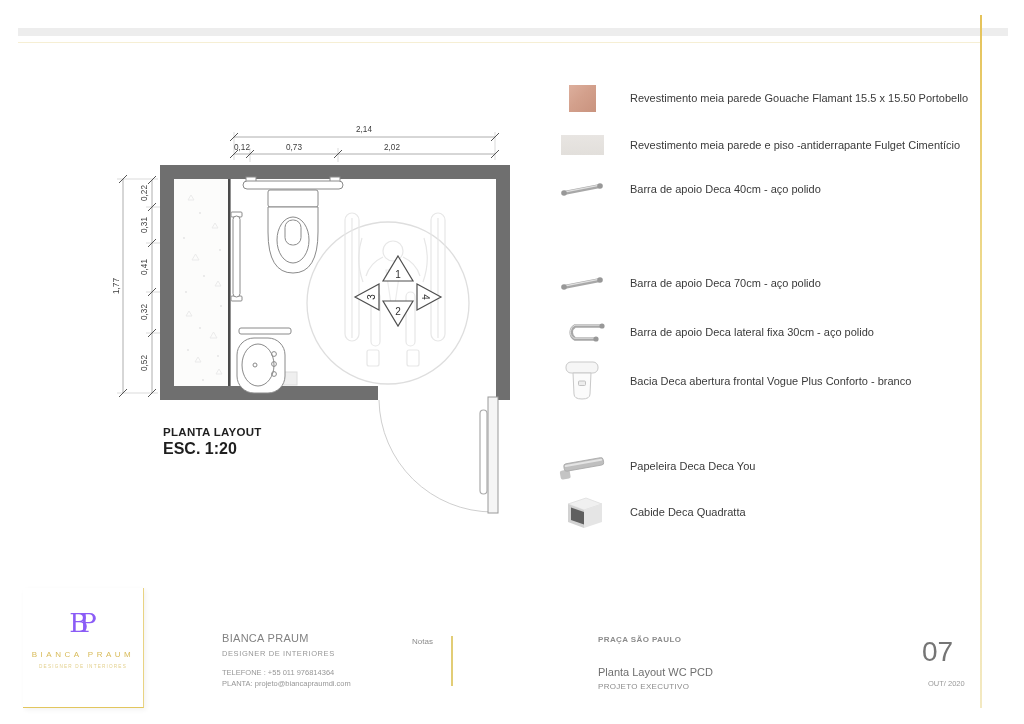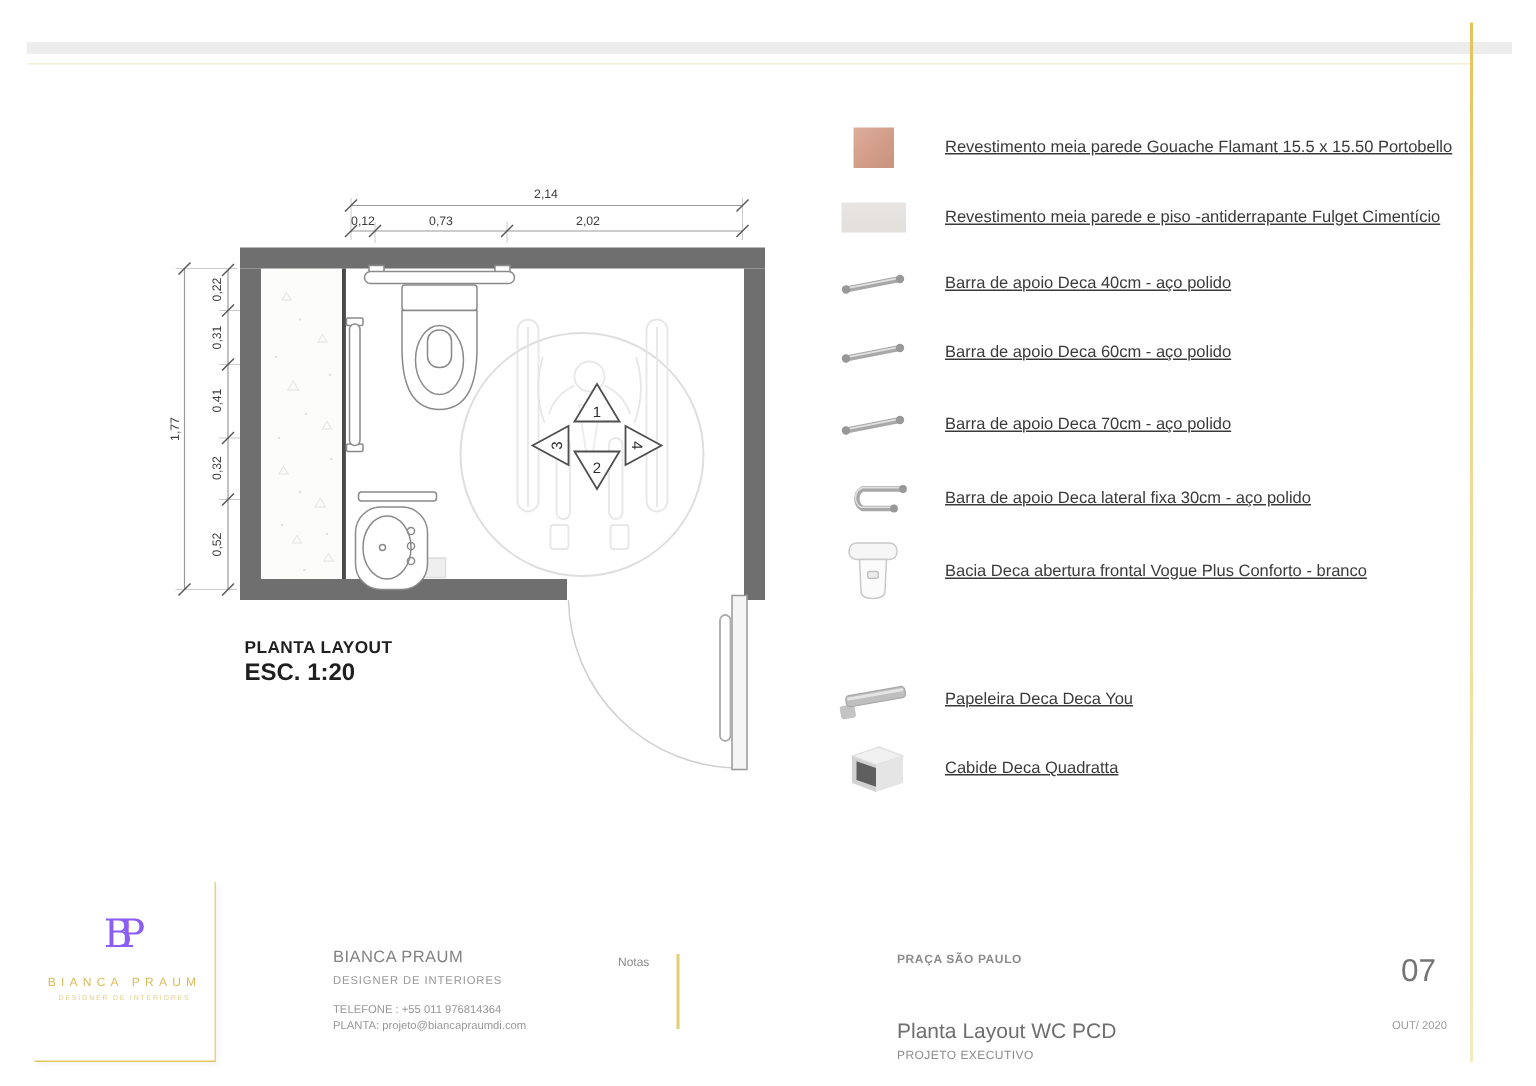--- a/index.html
+++ b/index.html
@@ -14,43 +14,43 @@
 
   
   #plan-svg{position:absolute;left:100px;top:110px;}
   .plan-caption{position:absolute;left:163px;top:426px;color:#1f1f1f;}
   .plan-caption .l1{font-size:11.5px;font-weight:bold;letter-spacing:.3px;}
   .plan-caption .l2{font-size:16px;font-weight:bold;margin-top:2px;}
 
   
   .legend-row{position:absolute;left:552px;width:450px;height:44px;display:flex;align-items:center;}
   .legend-icon{width:60px;display:flex;justify-content:center;align-items:center;flex:0 0 60px;}
-  .legend-label{font-size:11px;color:#3a3a3a;margin-left:18px;white-space:nowrap;text-decoration:underline;}
+  .legend-label{font-size:11px;color:#3a3a3a;margin-left:18px;white-space:nowrap;}
   .swatch-pink{width:27px;height:27px;background:linear-gradient(135deg,#ddaf9d 0%,#d3a08c 45%,#c9937e 100%);}
   .swatch-gray{width:43px;height:20px;background:linear-gradient(180deg,#e8e5e2 0%,#e2dfdb 100%);}
 
   
   .logo-box{position:absolute;left:23px;top:588px;width:120px;height:119px;
      border-right:1.5px solid #e9d382;border-bottom:1.5px solid #e2c65e;
      box-shadow:2px 2px 5px rgba(0,0,0,.05);text-align:center;}
   .logo-monogram{margin-top:20px;font-family:"DejaVu Serif", serif;font-size:26px;color:#8b5cf6;
      letter-spacing:-9px;padding-right:9px;}
   .logo-name{margin-top:12px;font-size:8px;letter-spacing:3.5px;color:#d8bb59;}
   .logo-tagline{margin-top:4px;font-size:6px;letter-spacing:1.5px;color:#e3d08d;transform:scale(.78);}
   .tb-center{position:absolute;left:222px;top:632px;color:#8f8f8f;}
   .tb-firm{font-size:11px;color:#828282;letter-spacing:.3px;}
   .tb-role{font-size:7.5px;letter-spacing:.6px;margin-top:5px;color:#979797;}
   .tb-contact{font-size:7.5px;margin-top:9px;color:#979797;line-height:1.5;}
   .tb-notes{position:absolute;left:412px;top:637px;font-size:8px;color:#8c8c8c;}
   .tb-divider{position:absolute;left:451px;top:636px;width:1.5px;height:50px;background:#e2cd76;}
   .tb-right{position:absolute;left:598px;top:635px;color:#8c8c8c;}
   .tb-loc{font-size:8px;letter-spacing:.4px;font-weight:bold;}
-  .tb-title{font-size:14px;color:#6f6f6f;margin-top:35px;}
+  .tb-title{font-size:11px;color:#6f6f6f;margin-top:22px;}
   .tb-phase{font-size:8px;margin-top:4px;letter-spacing:.3px;}
-  .tb-sheet{position:absolute;left:922px;top:636px;font-size:21px;color:#757575;margin-left:12px;}
+  .tb-sheet{position:absolute;left:922px;top:636px;font-size:28px;color:#757575;}
   .tb-date{position:absolute;left:928px;top:679px;font-size:7.5px;color:#9a9a9a;}
 
   
   text{font-family:"Liberation Sans", sans-serif;}
   .dim-text{font-size:8.2px;fill:#3d3d3d;}
   .num-text{font-size:10px;fill:#2e2e2e;}
 </style>
 </head>
 <body>
 
@@ -236,31 +236,20 @@
     <span class="legend-icon">
       <svg width="46" height="18" viewBox="0 0 46 18">
           <path d="M5 13 L41 6" stroke="#a8a8a8" stroke-width="4" stroke-linecap="round"></path>
           <path d="M5 12.2 L41 5.2" stroke="#e0e0e0" stroke-width="1.2" stroke-linecap="round"></path>
           <circle cx="5" cy="13" r="2.8" fill="#989898"></circle>
           <circle cx="41" cy="6" r="2.8" fill="#989898"></circle>
         </svg>
     </span>
     <span class="legend-label">Barra de apoio Deca 40cm - aço polido</span>
   </div>
-  <div class="legend-row" style="top:213px">
-    <span class="legend-icon">
-      <svg width="46" height="18" viewBox="0 0 46 18">
-          <path d="M5 13 L41 6" stroke="#a8a8a8" stroke-width="4" stroke-linecap="round"></path>
-          <path d="M5 12.2 L41 5.2" stroke="#e0e0e0" stroke-width="1.2" stroke-linecap="round"></path>
-          <circle cx="5" cy="13" r="2.8" fill="#989898"></circle>
-          <circle cx="41" cy="6" r="2.8" fill="#989898"></circle>
-        </svg>
-    </span>
-    <span class="legend-label">Barra de apoio Deca 60cm - aço polido</span>
-  </div>
   <div class="legend-row" style="top:261px">
     <span class="legend-icon">
       <svg width="46" height="18" viewBox="0 0 46 18">
           <path d="M5 13 L41 6" stroke="#a8a8a8" stroke-width="4" stroke-linecap="round"></path>
           <path d="M5 12.2 L41 5.2" stroke="#e0e0e0" stroke-width="1.2" stroke-linecap="round"></path>
           <circle cx="5" cy="13" r="2.8" fill="#989898"></circle>
           <circle cx="41" cy="6" r="2.8" fill="#989898"></circle>
         </svg>
     </span>
     <span class="legend-label">Barra de apoio Deca 70cm - aço polido</span>

